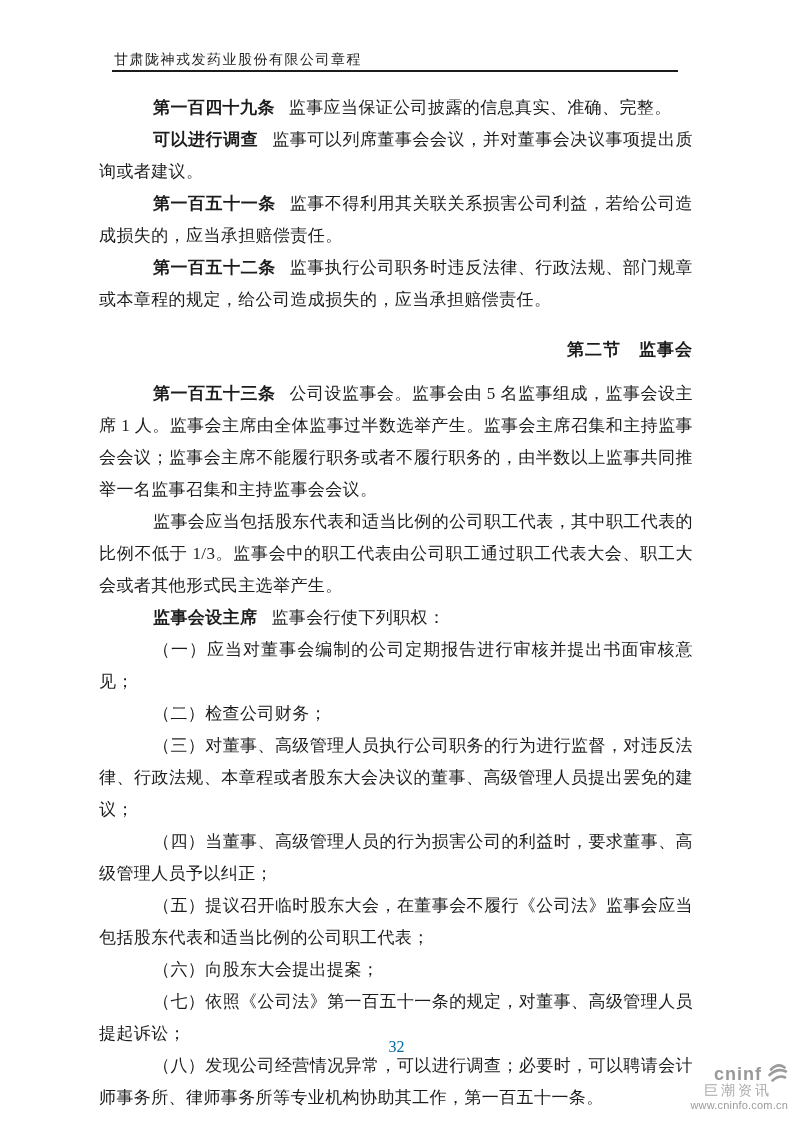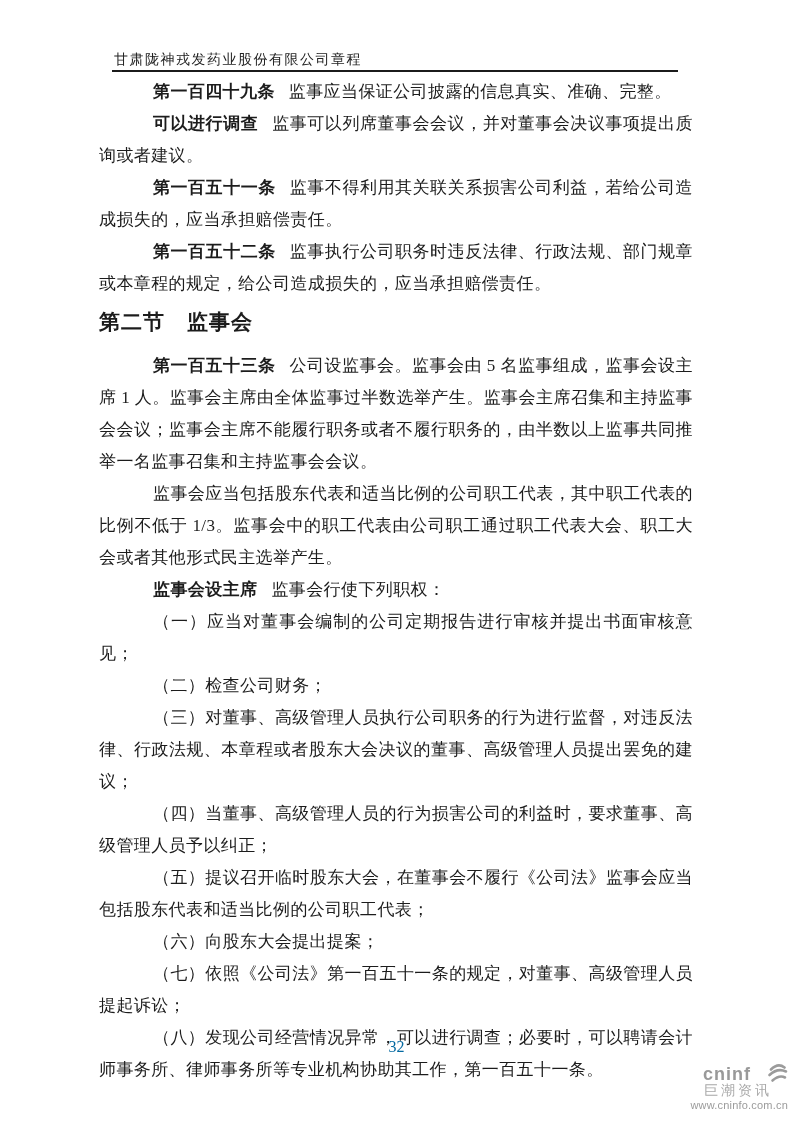--- a/index.html
+++ b/index.html
@@ -14,45 +14,45 @@
   .doc-header-title{
     position:absolute;left:114px;top:51px;
     font-size:14px;letter-spacing:1.5px;color:#222;
     white-space:nowrap;
   }
   .doc-header-rule{
     position:absolute;left:112px;top:70px;
     width:566px;height:2px;background:#1b1b1b;
   }
   .doc-body{
-    position:absolute;left:99px;top:76px;width:594px;
+    position:absolute;left:99px;top:92px;width:594px;
     font-size:17px;line-height:32px;
     text-align:justify;text-justify:inter-ideograph;
     letter-spacing:0.4px;
   }
   p.para{margin:0;text-indent:54px;}
   .term{font-weight:bold;margin-right:14px;}
   h2.section-heading{
-    margin:4px 0 10px 0;
-    font-size:21px;line-height:36px;
-    font-weight:bold;text-align:left;text-indent:0;
+    margin:16px 0 10px 0;
+    font-size:17px;line-height:36px;
+    font-weight:bold;text-align:right;text-indent:0;
     letter-spacing:1px;
   }
   .page-number{
     position:absolute;left:0;right:0;top:1038px;
     text-align:center;font-size:16px;color:#0369a1;
   }
   .logo{
     position:absolute;right:5px;top:1064px;
     text-align:right;
     font-family:"Liberation Sans","DejaVu Sans",sans-serif;
     color:#9b9b9b;
   }
   .logo-brand-row{
-    display:flex;align-items:center;justify-content:flex-end;gap:16px;
+    display:flex;align-items:center;justify-content:flex-end;gap:5px;
   }
   .logo-brand{
     font-size:18px;font-weight:bold;letter-spacing:1px;color:#999999;line-height:18px;
   }
   .logo-cn{
     font-size:14px;letter-spacing:3px;color:#a8a8a8;margin-top:2px;margin-right:16px;line-height:11px;
   }
   .logo-url{
     font-size:11px;color:#9b9b9b;margin-top:3px;line-height:12px;letter-spacing:0.2px;
   }

